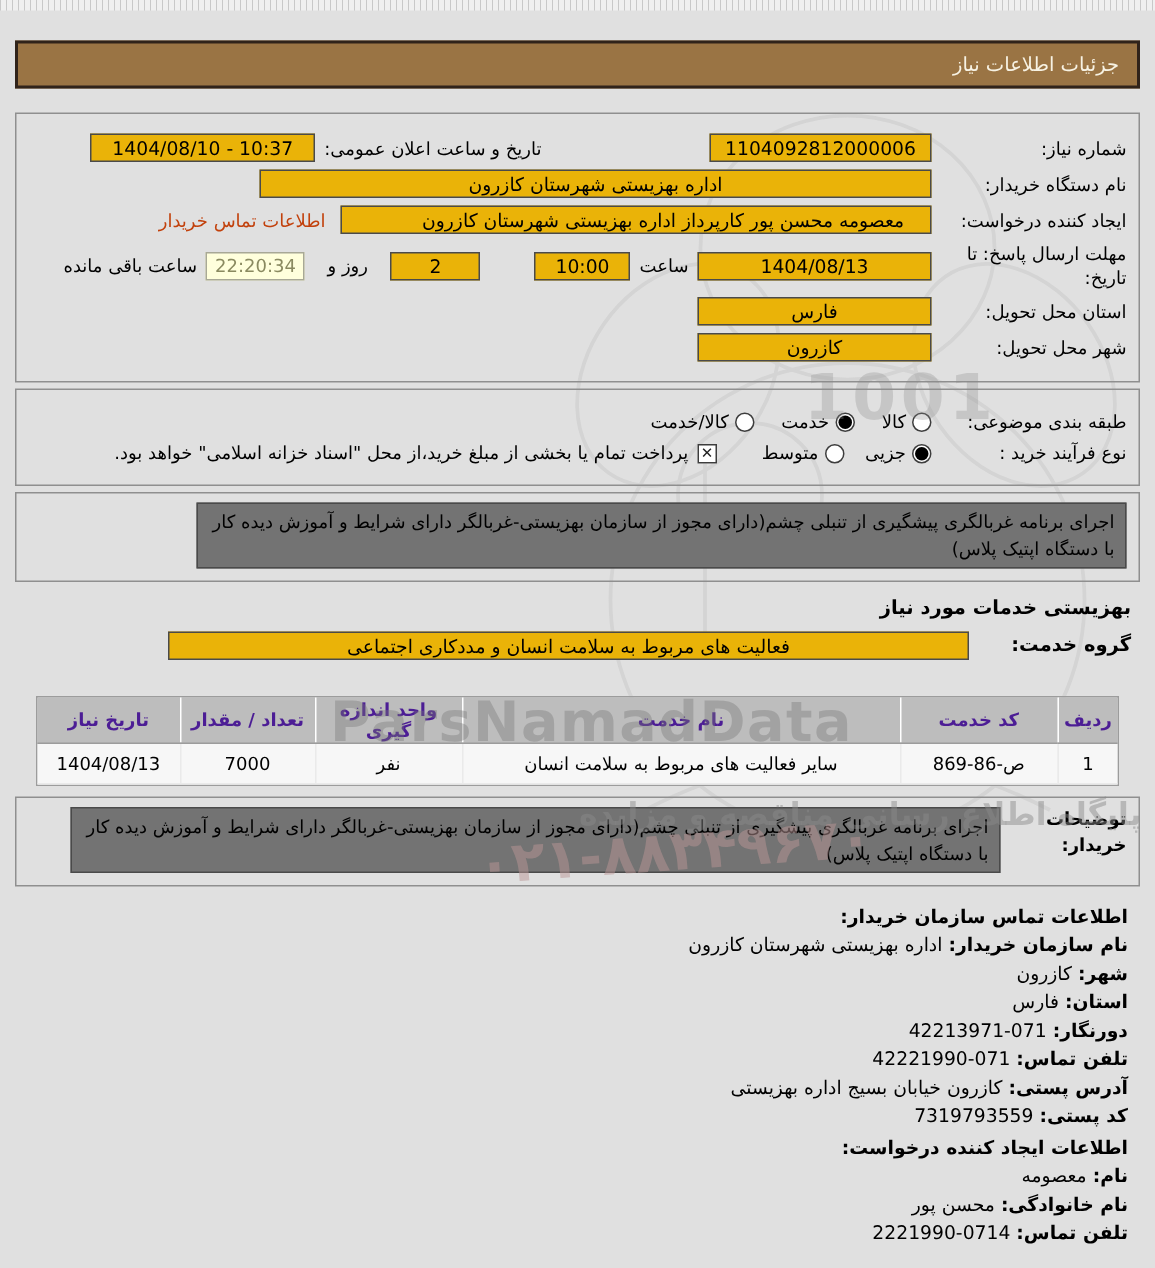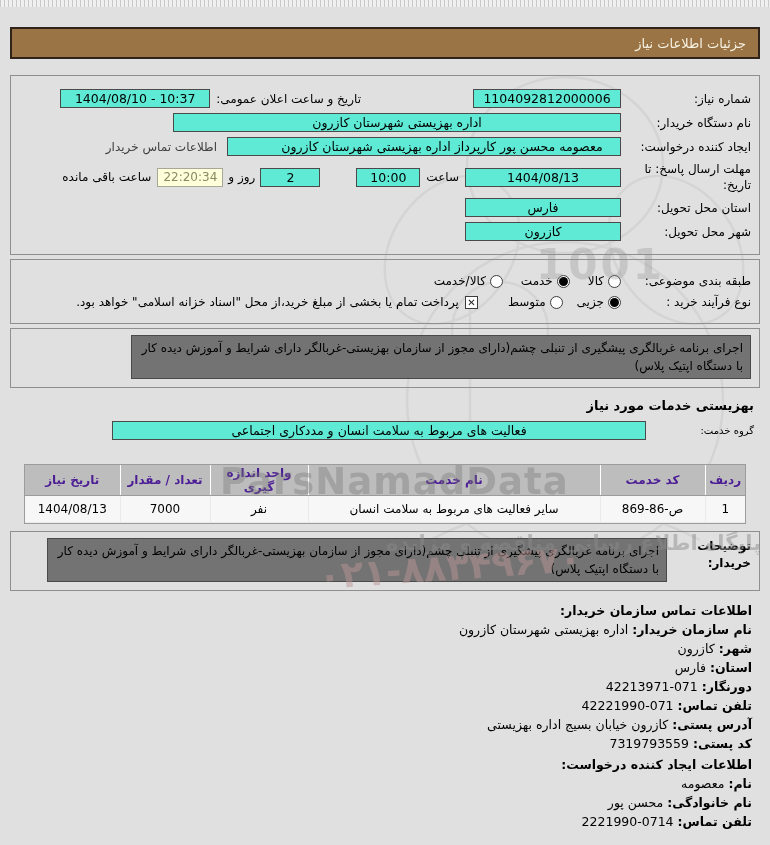--- a/index.html
+++ b/index.html
@@ -20,41 +20,41 @@
         color:rgba(186,150,150,.5);transform:rotate(-4deg);direction:rtl;letter-spacing:2px;white-space:nowrap;}
   
   .content{position:absolute;top:27px;right:10px;width:750px;z-index:2;}
   .title-bar{height:28px;background:#9a7444;border:2px solid #30231a;color:#f7f2e3;
         display:flex;align-items:center;padding:0 12px;font-size:13px;}
   .box{border:1px solid #8f8f8f;margin-top:4px;padding:8px 8px;}
   .box.first{margin-top:16px;}
   .row{display:flex;align-items:center;margin:5px 0;}
   .lblcol{width:126px;flex:none;padding-left:4px;line-height:16px;}
   .lbl{flex:none;}
-  .tb{background:#5eead4;border:1px solid #4a4a4a;height:19px;display:flex;align-items:center;
+  .tb{background:#eab308;border:1px solid #4a4a4a;height:19px;display:flex;align-items:center;
         justify-content:center;font-size:12.5px;box-sizing:border-box;}
   .countdown{background:#ffffdc;border:1px solid #a8a896;color:#8a8a60;width:66px;height:19px;
         display:flex;align-items:center;justify-content:center;box-sizing:border-box;}
-  .link{color:#404040;cursor:pointer;margin-right:10px;}
+  .link{color:#c2410c;cursor:pointer;margin-right:10px;}
   .radio{width:13px;height:13px;border:1px solid #3d3d3d;border-radius:50%;background:#fff;
         flex:none;margin-left:4px;position:relative;box-sizing:border-box;}
   .radio.on::after{content:"";position:absolute;top:1px;left:1px;right:1px;bottom:1px;
         background:#000;border-radius:50%;}
   .opt{margin-left:18px;display:flex;align-items:center;}
   .checkbox{width:13px;height:13px;border:1px solid #3d3d3d;background:#fff;flex:none;
         margin-left:6px;position:relative;box-sizing:border-box;}
   .checkbox.on::after{content:"✕";position:absolute;inset:-1px;display:flex;align-items:center;
         justify-content:center;font-size:10px;color:#222;}
   .sidelbl{width:80px;flex:none;font-weight:bold;line-height:17px;padding-left:4px;}
   .textarea{background:#737373;border:1px solid #4a4a4a;width:620px;min-height:40px;
         padding:3px 7px;line-height:18px;text-align:right;box-sizing:border-box;}
   .box.ta-box{display:flex;align-items:flex-start;padding:6px 8px 8px;}
   .heading{font-weight:bold;font-size:13px;margin:10px 6px 2px;}
   .group-row{display:flex;align-items:center;margin:8px 6px 0;}
-  .group-row .glbl{font-weight:normal;width:108px;flex:none;font-size:10px;}
+  .group-row .glbl{font-weight:bold;width:108px;flex:none;font-size:13px;}
   .tbl-wrap{width:720px;margin:24px auto 0;border:1px solid #9c9c9c;}
   table{border-collapse:collapse;width:100%;font-size:12px;table-layout:fixed;}
   th{background:#bdbdbd;border-right:1px solid #fff;border-bottom:1px solid #9c9c9c;
         height:27px;font-weight:bold;color:#4c1d95;}
   th:first-child{border-right:none;}
   td{background:#f7f7f7;border-right:1px solid #eaeaea;border-bottom:1px solid #eaeaea;
         height:24px;text-align:center;}
   td:first-child{border-right:none;}
   .c-radif{width:40px;} .c-code{width:105px;} .c-name{width:292px;}
   .c-unit{width:98px;} .c-qty{width:90px;} .c-date{width:95px;}
@@ -103,21 +103,21 @@
         <span class="lblcol">ایجاد کننده درخواست:</span>
         <div class="tb" style="width:394px;padding-left:36px;">معصومه محسن پور کارپرداز اداره بهزیستی شهرستان کازرون</div>
         <span class="link">اطلاعات تماس خریدار</span>
       </div>
       <div class="row">
         <span class="lblcol">مهلت ارسال پاسخ: تا تاریخ:</span>
         <div class="tb" style="width:156px;" dir="ltr">1404/08/13</div>
         <span class="lbl" style="margin:0 6px;">ساعت</span>
         <div class="tb" style="width:64px;" dir="ltr">10:00</div>
         <div class="tb" style="width:60px;margin-right:36px;">2</div>
-        <span class="lbl" style="margin:0 5px;">روز و</span>
+        <span class="lbl" style="margin:0 15px;">روز و</span>
         <div class="countdown" dir="ltr">22:20:34</div>
         <span class="lbl" style="margin-right:6px;">ساعت باقی مانده</span>
       </div>
       <div class="row">
         <span class="lblcol">استان محل تحویل:</span>
         <div class="tb" style="width:156px;">فارس</div>
       </div>
       <div class="row">
         <span class="lblcol">شهر محل تحویل:</span>
         <div class="tb" style="width:156px;">کازرون</div>

